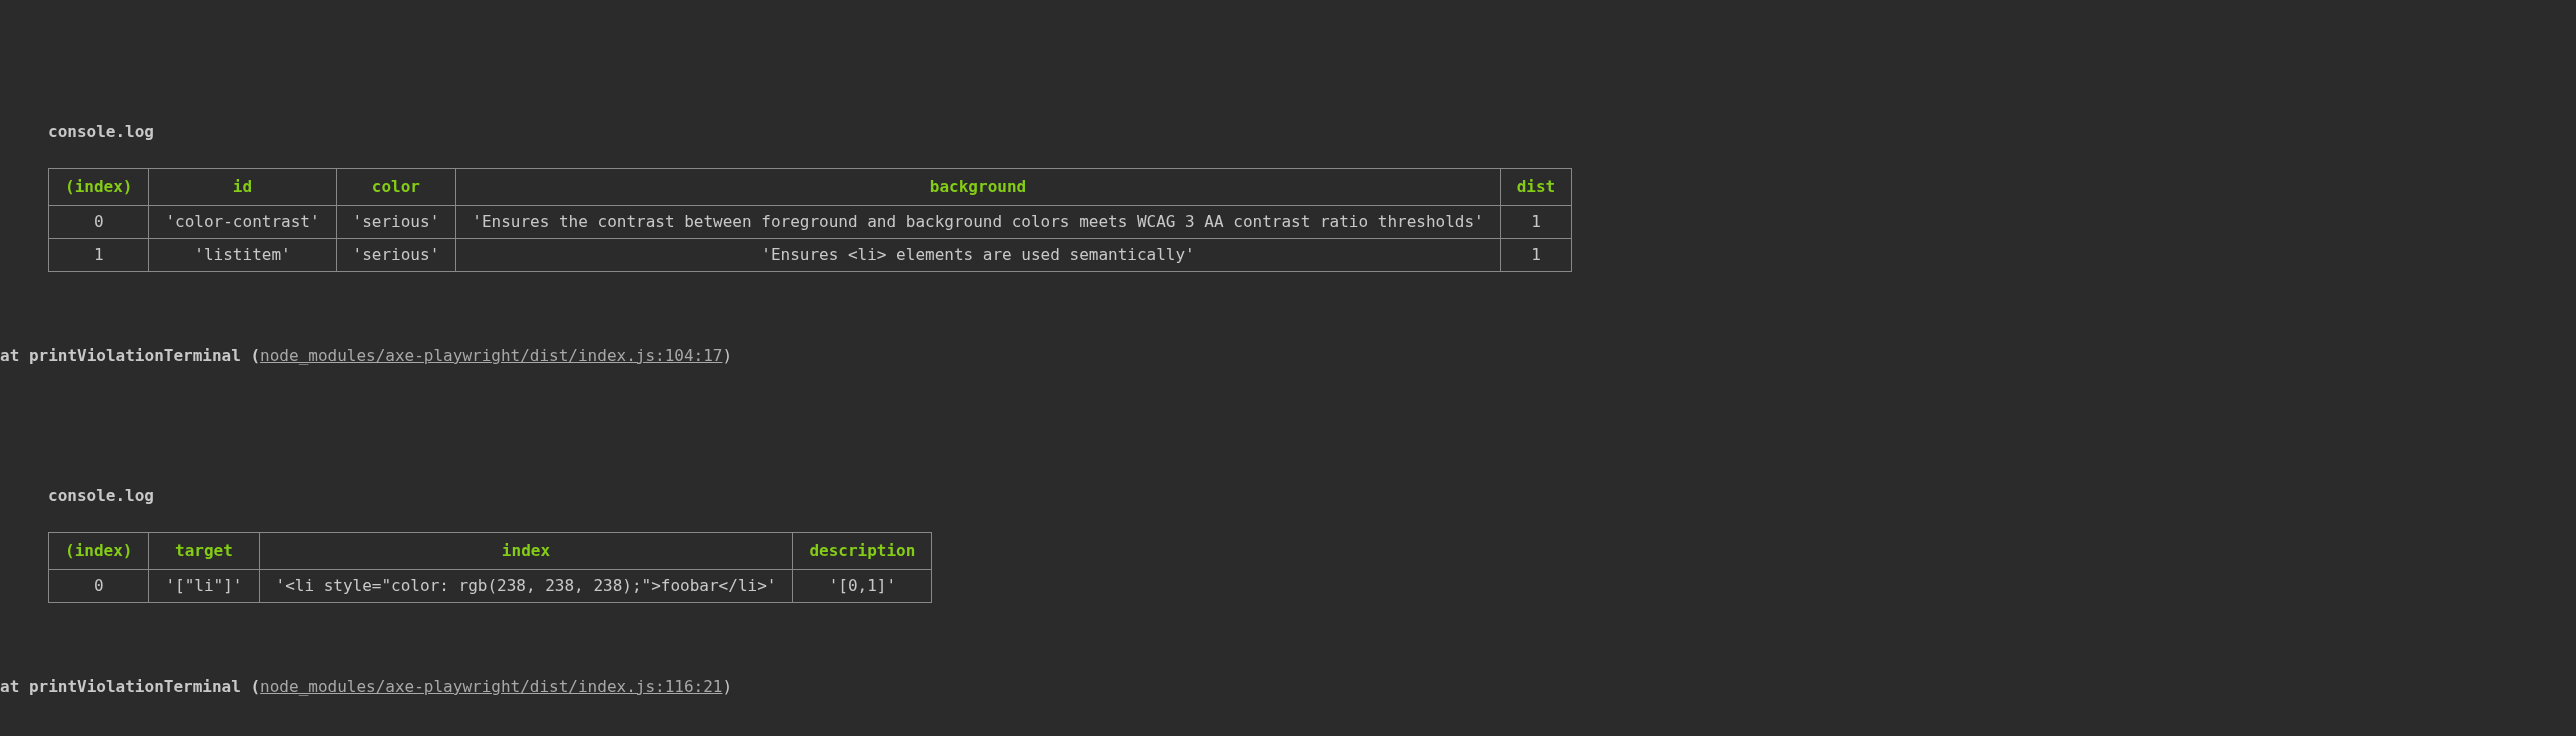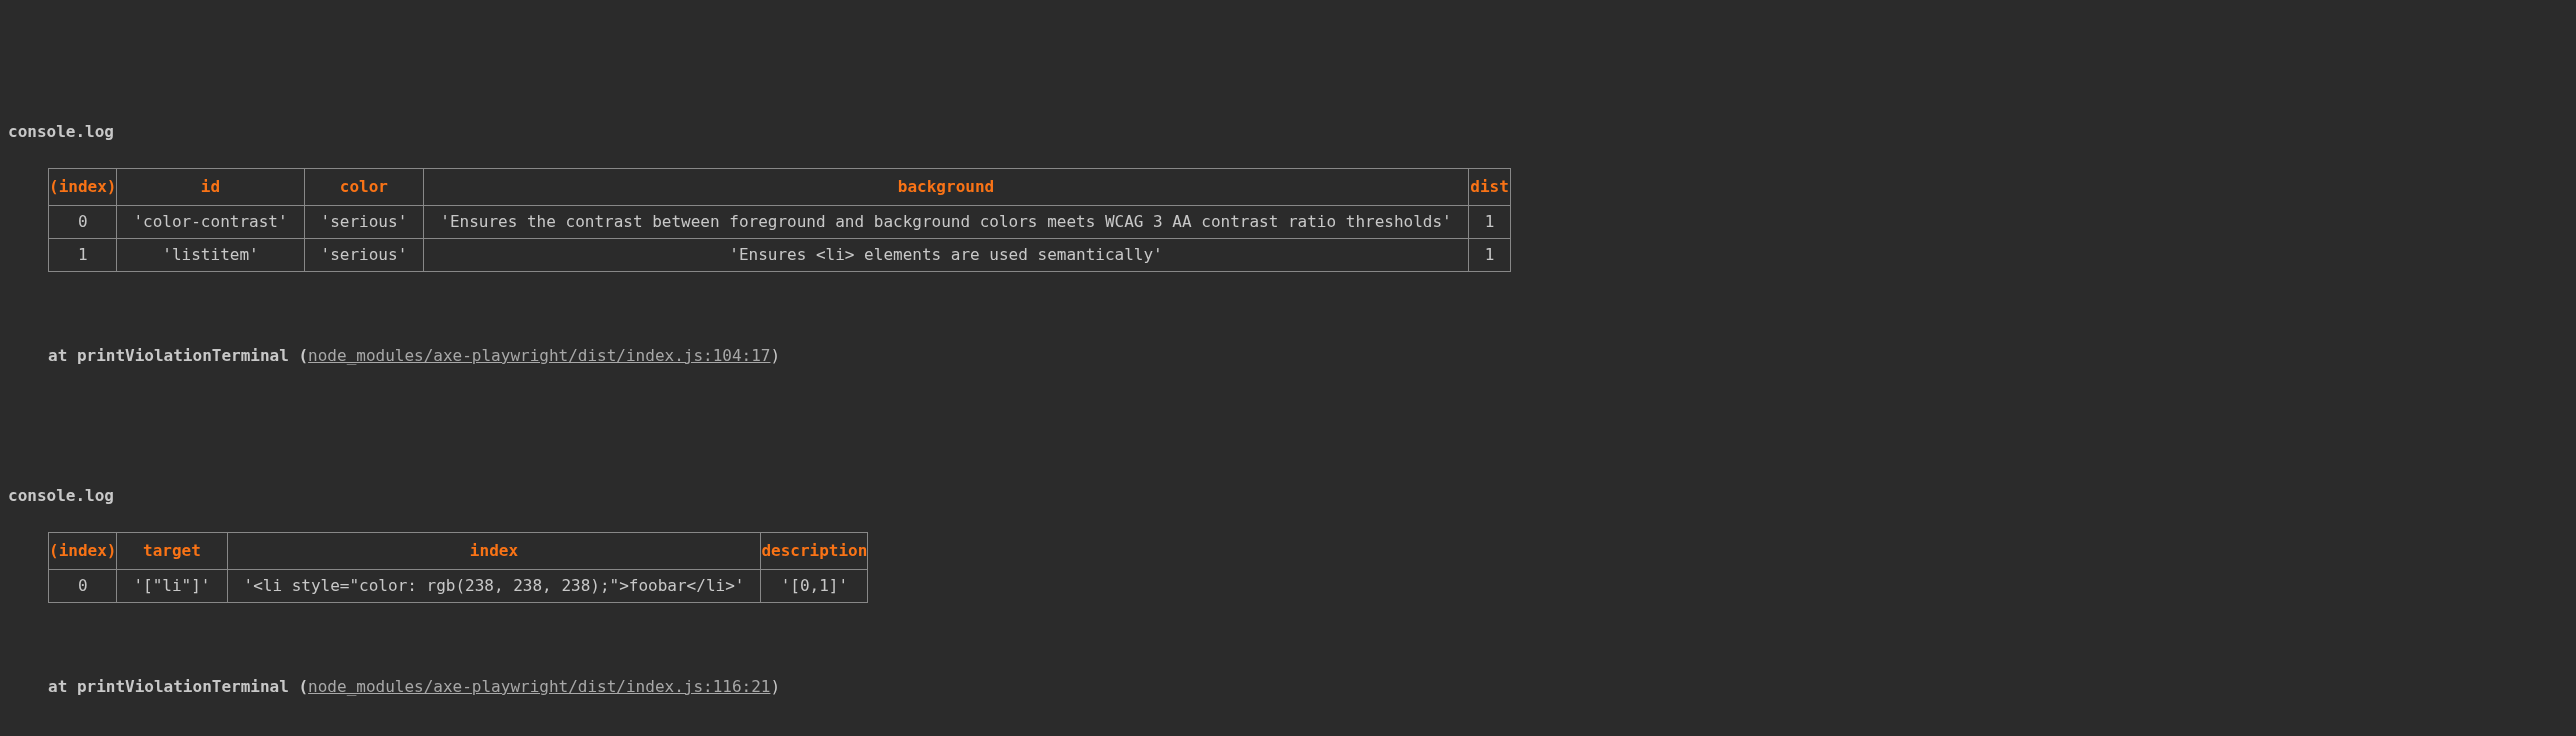--- a/index.html
+++ b/index.html
@@ -13,23 +13,23 @@
       font-family: 'Menlo', 'Monaco', 'Consolas', monospace;
       font-size: 16px;
       line-height: 1.5;
       padding: 0;
       white-space: pre;
     }
     .log-label {
       color: #c8c8c8;
       font-weight: bold;
       padding-left: 8px;
+      margin-left: 40px;
     }
     .trace-line {
-      padding-left: 48px;
       color: #c8c8c8;
     }
     .trace-at {
       font-weight: bold;
     }
     .trace-link {
       color: #a8a8a8;
       text-decoration: underline;
       cursor: pointer;
     }
@@ -45,23 +45,23 @@
     }
     table td, table th {
       border: 1px solid #888;
       padding: 4px 16px;
       text-align: center;
       font-family: inherit;
       font-size: inherit;
       color: #c8c8c8;
     }
     table th {
-      color: #f97316;
+      color: #84cc16;
       font-weight: bold;
-      padding: 6px 0;
+      padding: 6px 16px;
     }
     .log-block {
       margin-bottom: 4px;
     }
   </style>
 </head>
 <body>
 
 
 

